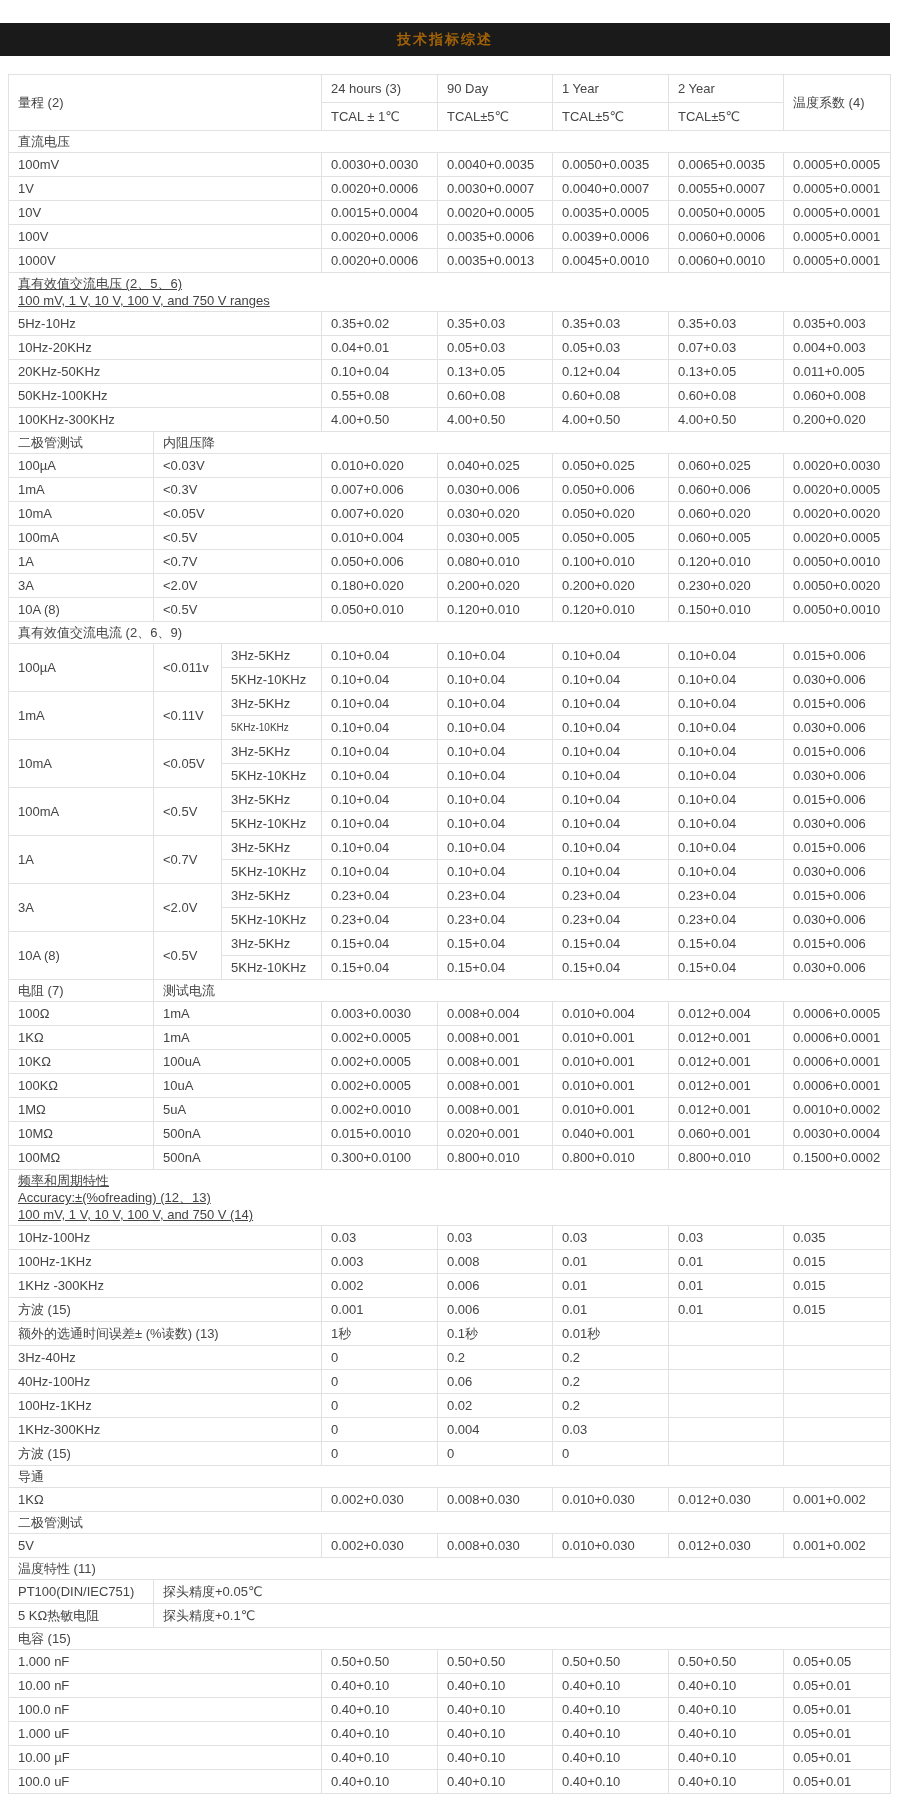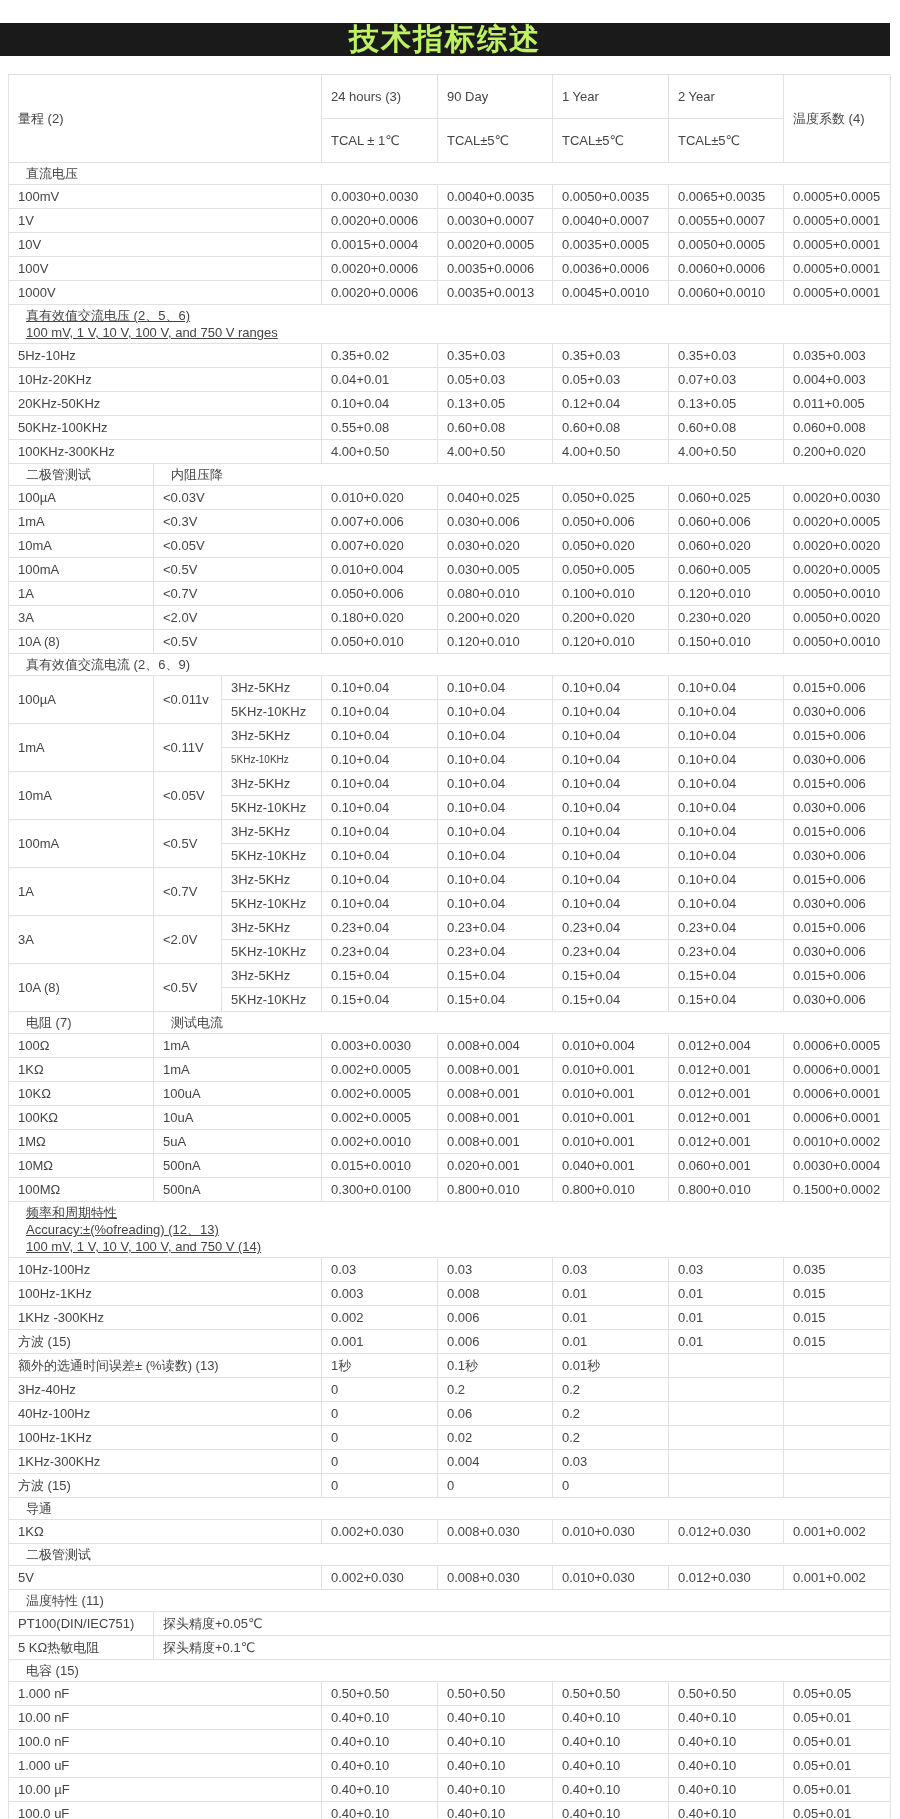--- a/index.html
+++ b/index.html
@@ -2,37 +2,37 @@
 <html><head>
 <meta charset="utf-8">
 <style>
   html,body{margin:0;padding:0;background:#ffffff;}
   body{
     width:900px;height:1819px;overflow:hidden;
     font-family:"Liberation Sans","DejaVu Sans",sans-serif;
     -webkit-font-smoothing:antialiased;
   }
   .title-bar{
-    margin:23px 10px 0 0;height:33px;background:#1a1a1a;color:#bef264;
+    margin:23px 10px 0 0;height:33px;background:#1a1a1a;color:#a16207;
     display:flex;align-items:center;justify-content:center;
-    font-size:30px;font-weight:bold;letter-spacing:2px;
+    font-size:14px;font-weight:bold;letter-spacing:2px;
   }
   table.spec{
     border-collapse:collapse;table-layout:fixed;
     margin:18px 9px 0 8px;width:883px;
   }
   table.spec td{
     border:1px solid #e1e1e1;
     padding:3px 9px;
     font-size:13px;line-height:17px;color:#454545;
     vertical-align:middle;text-align:left;
     overflow:hidden;white-space:nowrap;
   }
-  table.spec td.hd{padding:13px 9px;}
-  table.spec td.sec{padding:2px 17px;white-space:normal;}
+  table.spec td.hd{padding:5px 9px;}
+  table.spec td.sec{padding:2px 9px;white-space:normal;}
   table.spec td.sec div{line-height:17px;text-decoration:underline;}
   table.spec td.sm{font-size:10px;}
 </style>
 </head>
 <body>
 
 <div class="title-bar">
   <span>技术指标综述</span>
 </div>
 
@@ -88,21 +88,21 @@
         <td>0.0015+0.0004</td>
         <td>0.0020+0.0005</td>
         <td>0.0035+0.0005</td>
         <td>0.0050+0.0005</td>
         <td>0.0005+0.0001</td>
       </tr>
       <tr>
         <td colspan="3">100V</td>
         <td>0.0020+0.0006</td>
         <td>0.0035+0.0006</td>
-        <td>0.0036+0.0006</td>
+        <td>0.0039+0.0006</td>
         <td>0.0060+0.0006</td>
         <td>0.0005+0.0001</td>
       </tr>
       <tr>
         <td colspan="3">1000V</td>
         <td>0.0020+0.0006</td>
         <td>0.0035+0.0013</td>
         <td>0.0045+0.0010</td>
         <td>0.0060+0.0010</td>
         <td>0.0005+0.0001</td>

